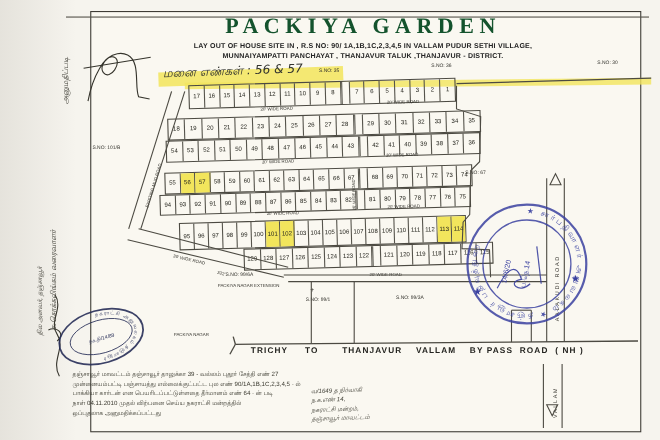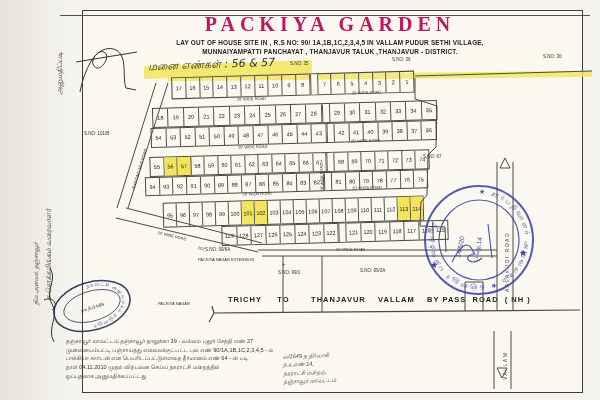--- a/index.html
+++ b/index.html
@@ -6,21 +6,21 @@
   #page{position:relative;width:600px;height:400px;background:#f6f4ee;overflow:hidden;
         font-family:"Liberation Sans",sans-serif;color:#2b2b2b;}
   #scan-shade{position:absolute;left:0;top:0;width:70px;height:400px;
         background:linear-gradient(90deg,rgba(80,75,60,.10),rgba(80,75,60,0));}
   #map-border{position:absolute;left:82px;top:10px;width:499px;height:381px;
         border:1.3px solid #3f3c36;background:#faf8f1;}
   #map-border-topline{position:absolute;left:60px;top:15px;width:530px;height:0;
         border-top:1px solid #55524a;}
   .ttl{position:absolute;left:90px;top:13px;width:480px;text-align:center;
         font-family:"Liberation Serif",serif;font-weight:bold;font-size:20px;
-        letter-spacing:5px;color:#be185d;}
+        letter-spacing:5px;color:#14532d;}
   .sub{position:absolute;left:110px;width:440px;text-align:center;font-weight:bold;
         font-size:6.4px;letter-spacing:.2px;color:#242424;}
   #sub1{top:39px;} #sub2{top:48px;}
   #hl-note-band{position:absolute;left:144px;top:63px;width:168px;height:13px;
         background:#f2e55c;opacity:.85;transform:rotate(-2deg);}
   #hl-top-line{position:absolute;left:168px;top:73px;width:424px;height:6px;
         background:#f2e55c;opacity:.8;transform:rotate(-.6deg);}
   #hw-note{position:absolute;left:148px;top:58px;font-size:11px;font-style:italic;
         font-family:"DejaVu Sans",sans-serif;color:#33342f;transform:rotate(-2deg);
         white-space:nowrap;}
@@ -233,21 +233,21 @@
       <span class="lbl " style="left: 360px; top: 269px; font-size: 4.5px;">S.NO: 99/3A</span>
       <span class="lbl " style="left: 282px; top: 261px; font-size: 6px;">+</span>
       <span class="lbl " style="left: 336px; top: 248px; font-size: 4px;">20' WIDE ROAD</span>
       <span class="lbl " style="left: 158px; top: 231px; font-size: 4px; transform: rotate(13deg);">30' WIDE ROAD</span>
       <span class="lbl " style="left: 198px; top: 246px; font-size: 4px; transform: rotate(13deg);">322'</span>
       <span class="lbl " style="left: 132px; top: 188px; font-size: 4px; transform: rotate(-73deg);">EXISTING MUD ROAD</span>
       <span class="lbl ls1" style="left: 505px; top: 292px; font-size: 5px; transform: rotate(-90deg);">AALAKUDI  ROAD</span>
       <span class="lbl ls1" style="left: 503px; top: 380px; font-size: 5px; transform: rotate(-90deg);">VALLAM</span>
       <span class="lbl " style="left: 198px; top: 258px; font-size: 4px;">PACKIYA NAGAR EXTENSION</span>
       <span class="lbl " style="left: 158px; top: 302px; font-size: 4px;">PACKIYA NAGAR</span>
-      <span class="lbl pre" style="left: 228px; top: 296px; font-size: 7.5px;">TRICHY     TO       THANJAVUR    VALLAM    BY PASS  ROAD  ( NH )</span>
+      <span class="lbl pre" style="left: 228px; top: 315px; font-size: 7.5px;">TRICHY     TO       THANJAVUR    VALLAM    BY PASS  ROAD  ( NH )</span>
     </div>
 
   <svg id="svg-overlay" width="600" height="400" viewBox="0 0 600 400">
 
     <g stroke="#4c4a42" stroke-width="1" fill="none">
       <path d="M168,83 L128,208"></path>
         <path d="M156,83 L117,208"></path>
     </g>
 
     <g stroke="#4c4a42" stroke-width="1" fill="none">

